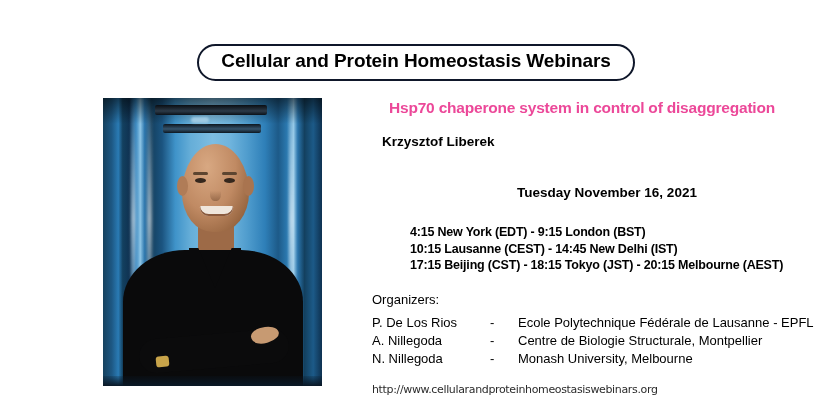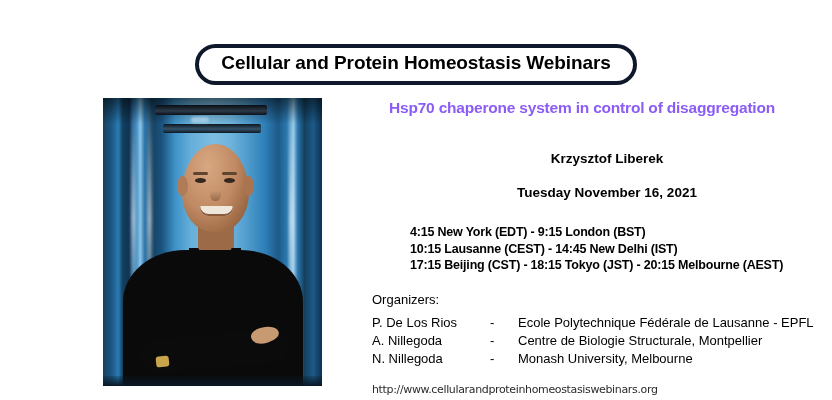--- a/index.html
+++ b/index.html
@@ -19,21 +19,21 @@
   
   #banner-wrap {
     position: absolute;
     left: 0;
     top: 44px;
     width: 832px;
     text-align: center;
   }
   #banner {
     display: inline-block;
-    border: 4px solid #0f172a;
+    border: 2px solid #0f172a;
     border-radius: 22px;
     padding: 5px 22px 7px 22px;
     font-size: 19px;
     font-weight: bold;
     letter-spacing: -0.1px;
     line-height: 1.1;
     background: #ffffff;
   }
 
   
@@ -173,34 +173,32 @@
 
   
   #lecture-title {
     position: absolute;
     left: 332px;
     top: 99px;
     width: 500px;
     text-align: center;
     font-size: 15.5px;
     font-weight: bold;
-    color: #8b5cf6;
+    color: #ec4899;
     letter-spacing: -0.2px;
     white-space: nowrap;
   }
   #speaker {
     position: absolute;
     left: 382px;
     top: 133px;
     width: 450px;
-    text-align: center;
     font-size: 13.5px;
     font-weight: bold;
     line-height: 17px;
-    margin-top: 17px;
   }
   #date {
     position: absolute;
     left: 382px;
     top: 185px;
     width: 450px;
     text-align: center;
     font-size: 13.5px;
     font-weight: bold;
   }

